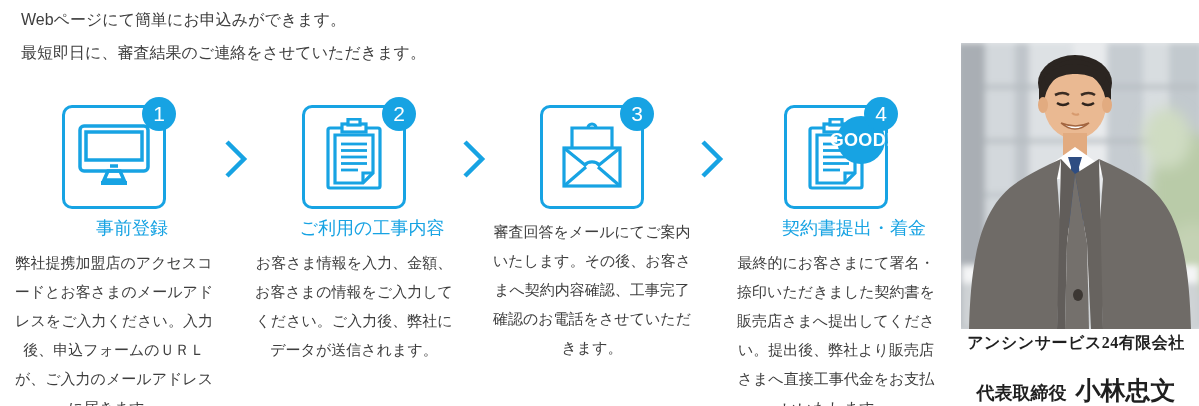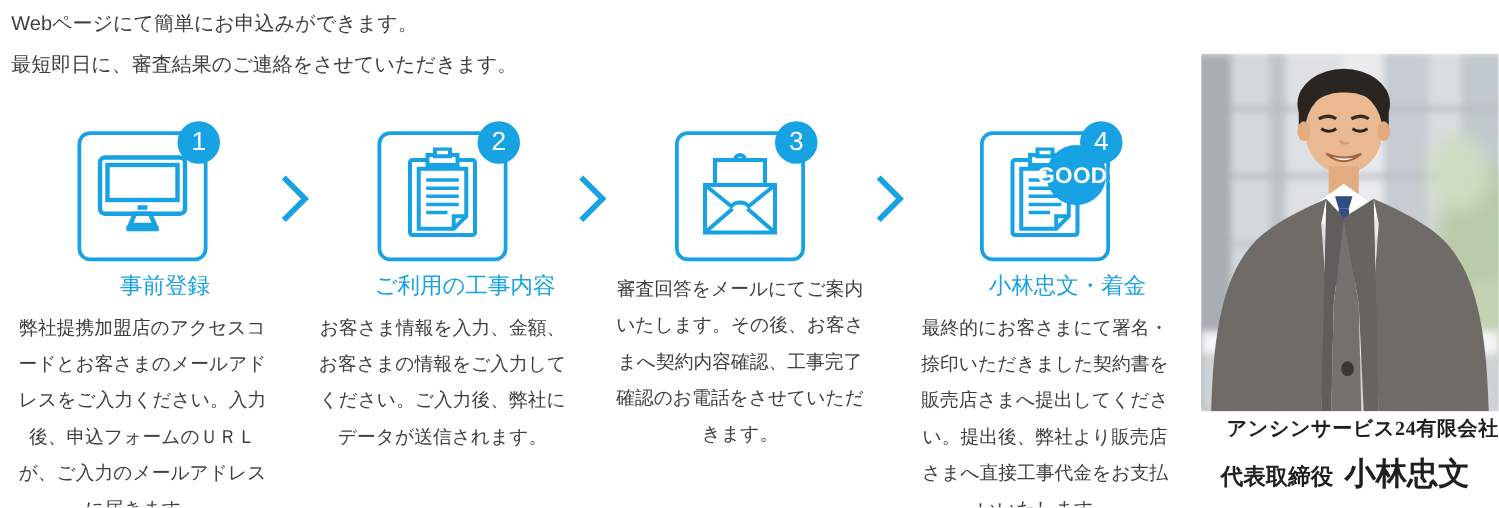--- a/index.html
+++ b/index.html
@@ -2,21 +2,21 @@
 <html><head>
 <meta charset="utf-8">
 <style>
   html,body{margin:0;padding:0;background:#fff;}
   .page{
     position:relative;width:1199px;height:406px;background:#ffffff;overflow:hidden;
     font-family:"Liberation Sans","DejaVu Sans",sans-serif;
   }
   
   .intro{position:absolute;left:9px;top:9px;}
-  .intro p{margin:0 0 11px 0;font-size:16px;line-height:22px;color:#3e3e3e;}
+  .intro p{margin:0 0 11px 12px;font-size:16px;line-height:22px;color:#3e3e3e;}
   
   .step{position:absolute;top:105px;width:228px;text-align:center;}
   .step-1{left:0px;} .step-2{left:240px;} .step-3{left:478px;} .step-4{left:722px;}
   .icon-box{
     position:relative;margin:0 auto;width:98px;height:98px;
     border:3px solid #17a3e3;border-radius:10px;
     display:flex;align-items:center;justify-content:center;background:#fff;
   }
   .num-badge{
     position:absolute;top:-11px;right:-13px;width:34px;height:34px;border-radius:50%;
@@ -33,22 +33,22 @@
     text-align:center;line-break:strict;
   }
   .chev{position:absolute;top:140px;}
   .chev-1{left:224px;} .chev-2{left:462px;} .chev-3{left:700px;}
   
   .photo-wrap{position:absolute;left:961px;top:43px;width:238px;height:286px;}
   .caption{
     position:absolute;left:953px;top:333px;width:246px;text-align:center;
     font-family:"Liberation Serif","DejaVu Serif",serif;color:#1f1f1f;
   }
-  .caption .company{font-size:16px;font-weight:bold;letter-spacing:.5px;text-align:right;}
-  .caption .name-row{margin-top:8px;}
+  .caption .company{font-size:16px;font-weight:bold;letter-spacing:.5px;}
+  .caption .name-row{margin-top:20px;}
   .caption .role{font-size:18px;font-weight:bold;}
   .caption .name{font-size:25px;font-weight:bold;margin-left:9px;}
 </style>
 </head>
 <body>
 
 <div class="page">
 
   <div class="intro">
     <p>Webページにて簡単にお申込みができます。</p>
@@ -123,21 +123,21 @@
           <line x1="19" y1="26" x2="45" y2="26" stroke-width="2.8"></line>
           <line x1="19" y1="32.5" x2="45" y2="32.5" stroke-width="2.8"></line>
           <line x1="19" y1="39" x2="45" y2="39" stroke-width="2.8"></line>
           <line x1="19" y1="45.5" x2="45" y2="45.5" stroke-width="2.8"></line>
           <line x1="19" y1="52" x2="36" y2="52" stroke-width="2.8"></line>
         </svg>
       </span>
       <div class="good-badge">GOOD!</div>
       <div class="num-badge">4</div>
     </div>
-    <div class="step-title">小林忠文・着金</div>
+    <div class="step-title">契約書提出・着金</div>
     <p class="step-desc">最終的にお客さまにて署名・捺印いただきました契約書を販売店さまへ提出してください。提出後、弊社より販売店さまへ直接工事代金をお支払いいたします。</p>
   </div>
 
   <span class="chev chev-1">
     <svg width="24" height="38" viewBox="0 0 24 38" fill="none" stroke="#17a3e3" stroke-width="4.5">
       <polyline points="3,2 20,19 3,36"></polyline>
     </svg>
   </span>
   <span class="chev chev-2">
     <svg width="24" height="38" viewBox="0 0 24 38" fill="none" stroke="#17a3e3" stroke-width="4.5">

